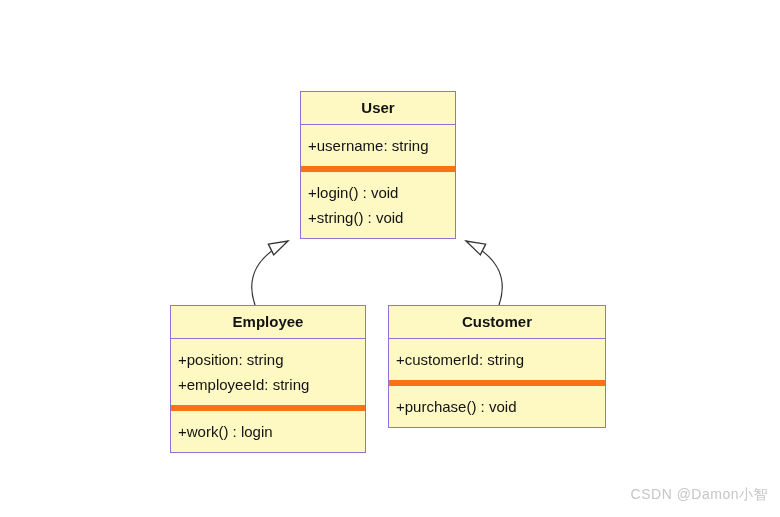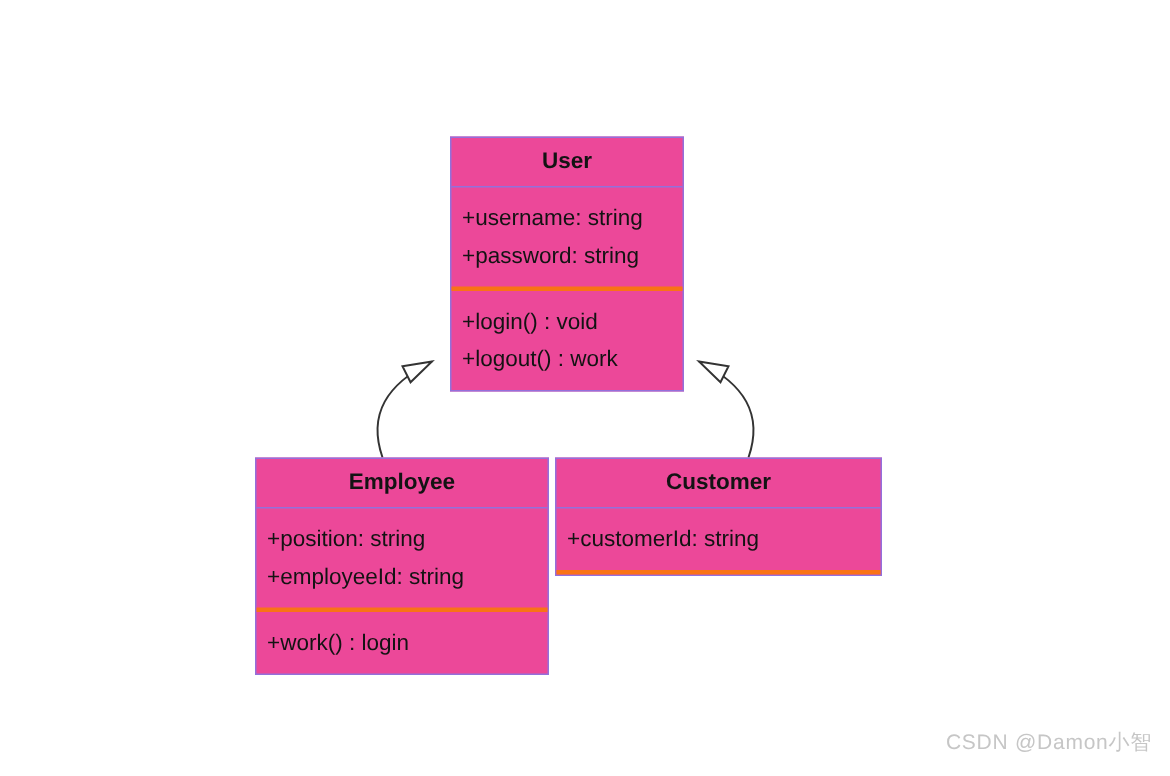--- a/index.html
+++ b/index.html
@@ -4,36 +4,36 @@
 <style>
   html,body{margin:0;padding:0;}
   body{
     width:780px;height:517px;position:relative;background:#ffffff;
     font-family:"Liberation Sans","DejaVu Sans",sans-serif;
     overflow:hidden;
   }
   .canvas{position:absolute;left:0;top:0;width:780px;height:517px;}
   .class-box{
     position:absolute;
-    background:#ec4899;
+    background:#fef9c3;
     border:1px solid #9370DB;
     box-sizing:border-box;
     color:#131313;
     font-size:15px;
   }
   .box-title{
     height:32px;line-height:32px;
     text-align:center;font-weight:bold;
     border-bottom:1px solid #9370DB;
   }
   .box-section{
     padding:8px 7px;
   }
   .box-attrs{
-    border-bottom:3px solid #f97316;
+    border-bottom:6px solid #f97316;
   }
   .member-row{
     line-height:25px;
     white-space:nowrap;
   }
   #edges{position:absolute;left:0;top:0;pointer-events:none;}
   .watermark{
     position:absolute;
     right:12px;bottom:13px;
     font-size:14px;
@@ -53,41 +53,43 @@
       </marker>
     </defs>
     <path d="M255,305 C245,276 258,256 288,241" fill="none" stroke="#333333" stroke-width="1.3" marker-end="url(#tri)"></path>
     <path d="M499,305 C509,276 496,256 466,241" fill="none" stroke="#333333" stroke-width="1.3" marker-end="url(#tri)"></path>
   </svg>
 
   <div class="class-box" style="left:300px;top:91px;width:156px;">
     <div class="box-title">User</div>
     <div class="box-section box-attrs">
       <div class="member-row">+username: string</div>
-      <div class="member-row">+password: string</div>
     </div>
     <div class="box-section">
       <div class="member-row">+login() : void</div>
-      <div class="member-row">+logout() : work</div>
+      <div class="member-row">+string() : void</div>
     </div>
   </div>
 
   <div class="class-box" style="left:170px;top:305px;width:196px;">
     <div class="box-title">Employee</div>
     <div class="box-section box-attrs">
       <div class="member-row">+position: string</div>
       <div class="member-row">+employeeId: string</div>
     </div>
     <div class="box-section">
       <div class="member-row">+work() : login</div>
     </div>
   </div>
 
-  <div class="class-box" style="left:370px;top:305px;width:218px;">
+  <div class="class-box" style="left:388px;top:305px;width:218px;">
     <div class="box-title">Customer</div>
     <div class="box-section box-attrs">
       <div class="member-row">+customerId: string</div>
+    </div>
+    <div class="box-section">
+      <div class="member-row">+purchase() : void</div>
     </div>
   </div>
 
   <div class="watermark">CSDN @Damon小智</div>
 
 </div>
 
 </body></html>

